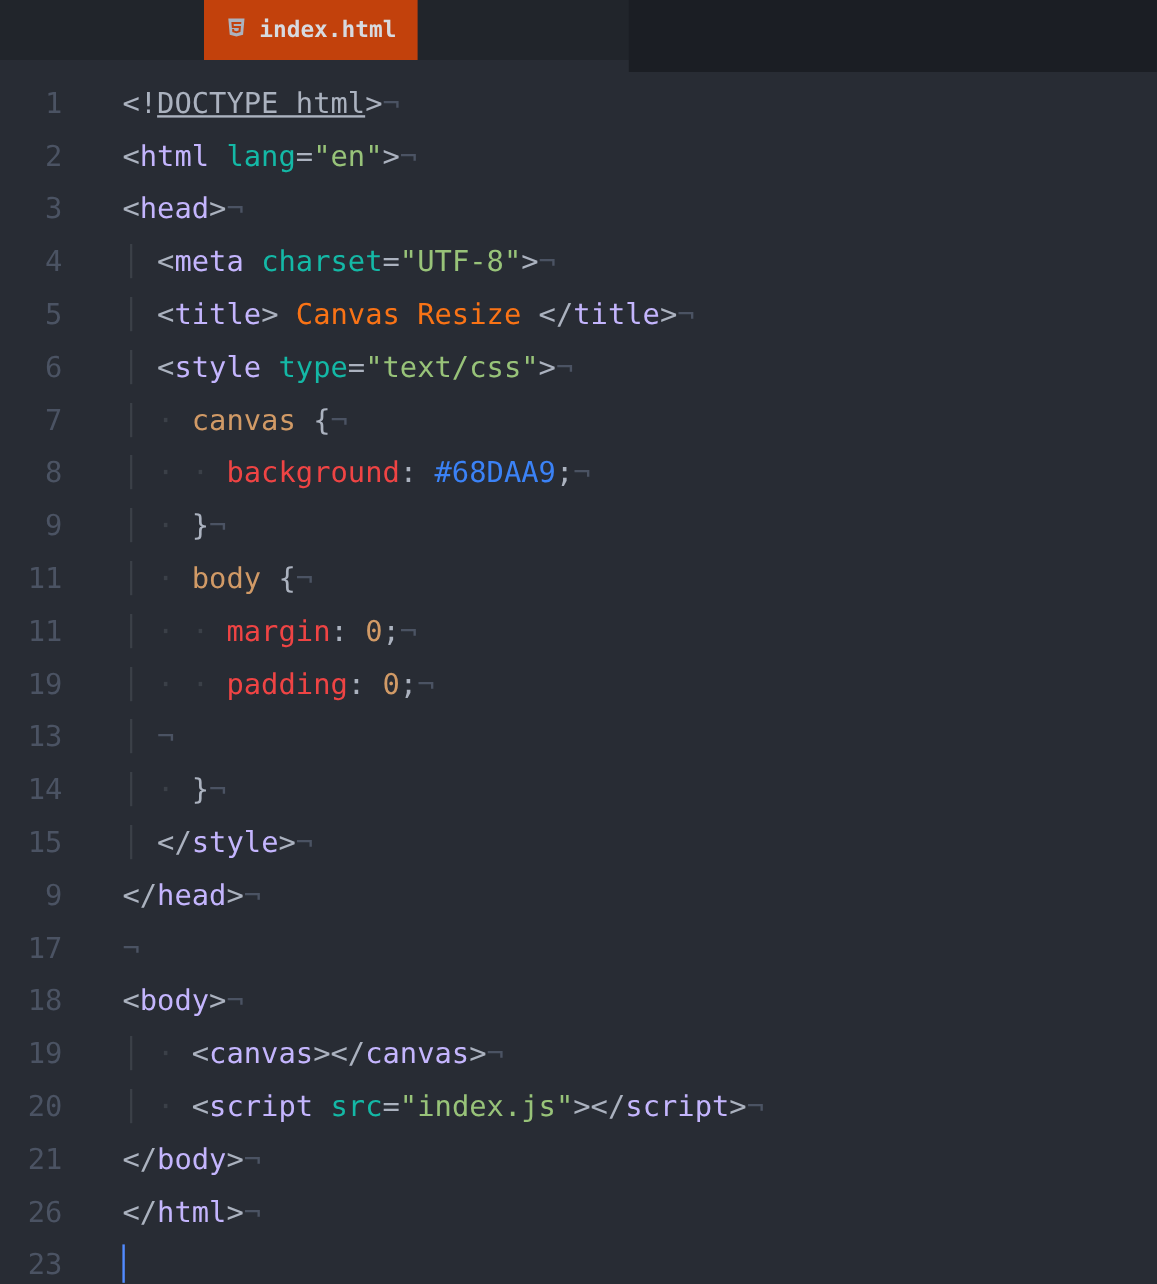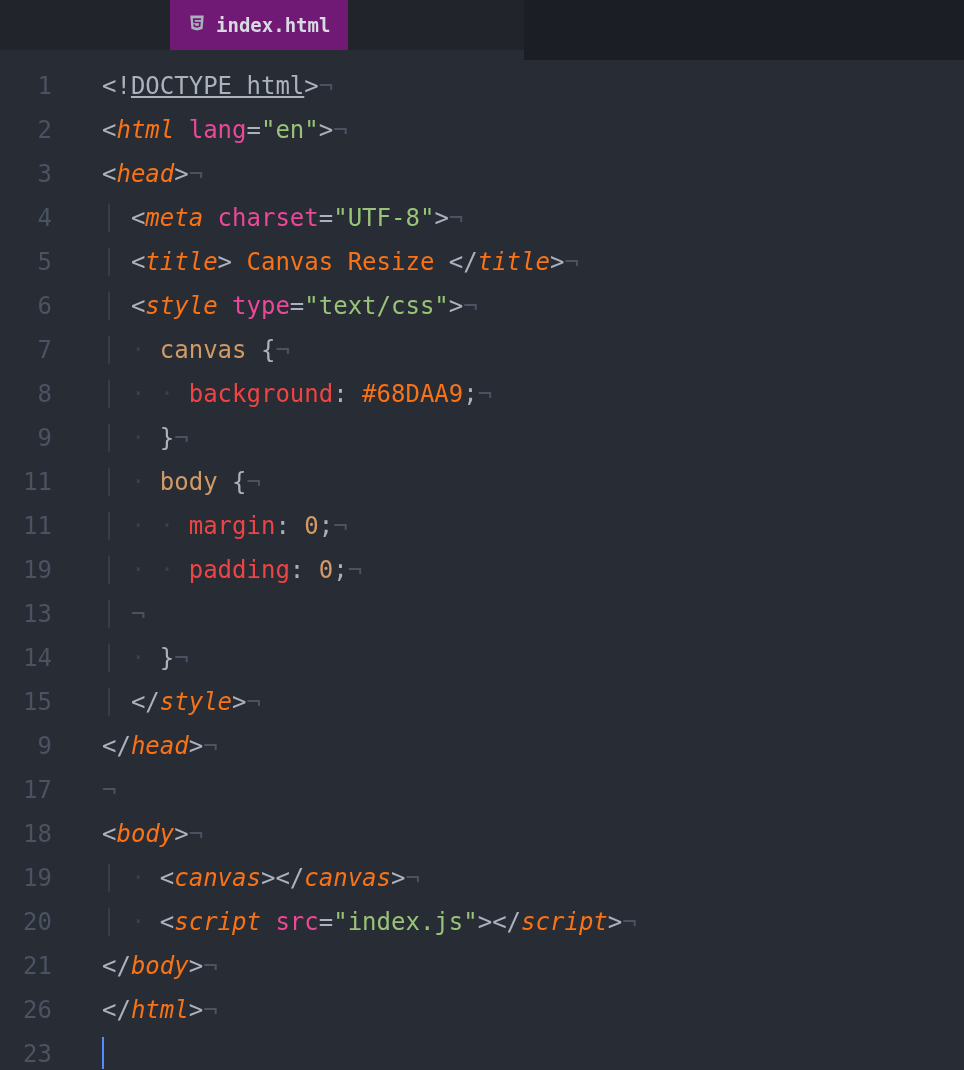--- a/index.html
+++ b/index.html
@@ -17,21 +17,21 @@
     display: flex;
     align-items: center;
     background: #21252b;
   }
   .tab {
     display: flex;
     align-items: center;
     gap: 10px;
     padding: 0 18px;
     height: 100%;
-    background: #701a75;
+    background: #c2410c;
     color: #d7dae0;
     font-size: 19px;
     font-weight: 600;
     margin-left: 170px;
   }
   .tab svg { flex-shrink: 0; }
   .spacer-dark {
     position: absolute;
     top: 0;
     right: 0;
@@ -61,27 +61,27 @@
     padding-left: 40px;
     white-space: pre;
   }
   .line {
     height: 44px;
     line-height: 44px;
     position: relative;
   }
   .punct { color: #abb2bf; }
   .doctype { color: #abb2bf; text-decoration: underline; }
-  .tagname { color: #f97316; font-style: italic; }
-  .attr { color: #ec4899; }
+  .tagname { color: #c4b5fd; }
+  .attr { color: #14b8a6; }
   .str { color: #98c379; }
   .text { color: #f97316; }
   .prop { color: #ef4444; }
   .sel { color: #d19a66; }
-  .hex { color: #f97316; }
+  .hex { color: #3b82f6; }
   .num { color: #d19a66; }
   .eol { color: #4b5363; }
   .guide { color: #3b4048; }
   .cursor {
     display: inline-block;
     width: 2px;
     height: 32px;
     background: #528bff;
     vertical-align: middle;
     position: relative;

